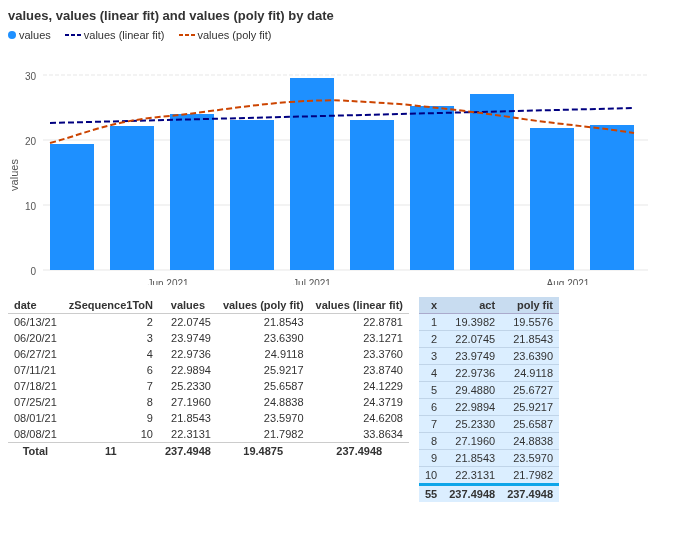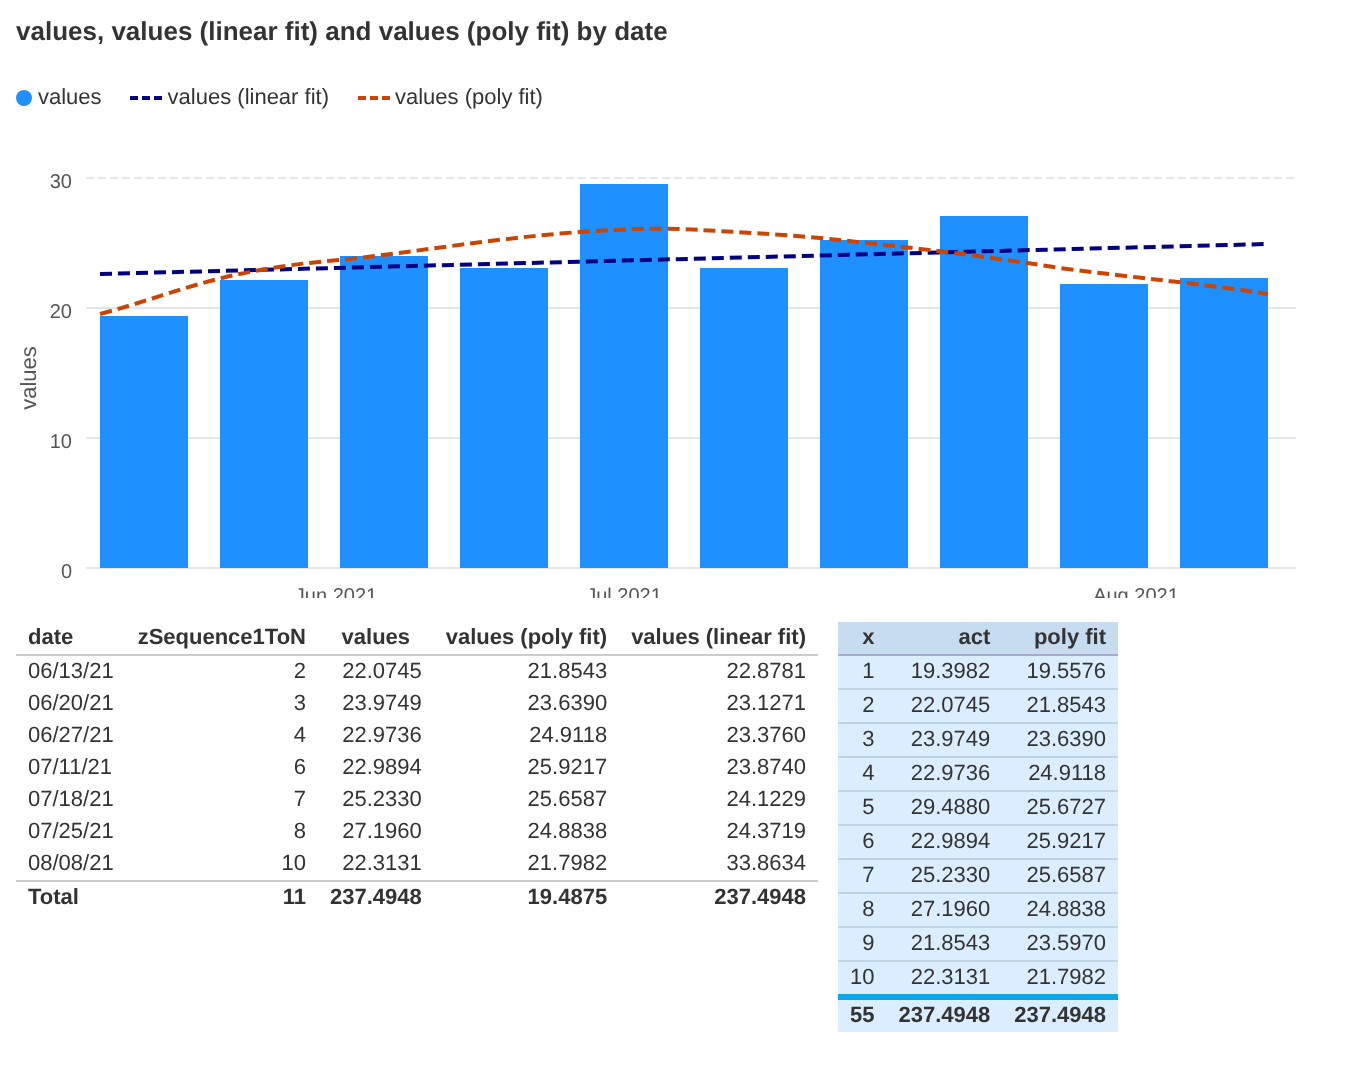--- a/index.html
+++ b/index.html
@@ -8,21 +8,21 @@
       font-size: 11px;
       background: #fff;
       color: #333;
       width: 676px;
       min-height: 534px;
       padding: 8px;
     }
     .chart-title {
       font-size: 13px;
       font-weight: bold;
-      margin-bottom: 20px;
+      margin-bottom: 6px;
     }
     .legend {
       display: flex;
       gap: 14px;
       font-size: 11px;
       margin-bottom: 4px;
     }
     .legend-item {
       display: flex;
       align-items: center;
@@ -63,20 +63,21 @@
     .main-table td {
       text-align: right;
       padding: 2px 6px;
     }
     .main-table td:first-child {
       text-align: left;
     }
     .main-table tr.total-row td {
       font-weight: bold;
       border-top: 1px solid #ccc;
+      text-align: center;
     }
     .side-table {
       border-collapse: collapse;
       font-size: 11px;
       background: #dbeeff;
     }
     .side-table th {
       text-align: right;
       padding: 2px 6px;
       font-weight: bold;
@@ -212,20 +213,27 @@
           <td>24.1229</td>
         </tr>
         <tr>
           <td>07/25/21</td>
           <td>8</td>
           <td>27.1960</td>
           <td>24.8838</td>
           <td>24.3719</td>
         </tr>
         <tr>
+          <td>08/01/21</td>
+          <td>9</td>
+          <td>21.8543</td>
+          <td>23.5970</td>
+          <td>24.6208</td>
+        </tr>
+        <tr>
           <td>08/08/21</td>
           <td>10</td>
           <td>22.3131</td>
           <td>21.7982</td>
           <td>33.8634</td>
         </tr>
         <tr class="total-row">
           <td>Total</td>
           <td>11</td>
           <td>237.4948</td>

